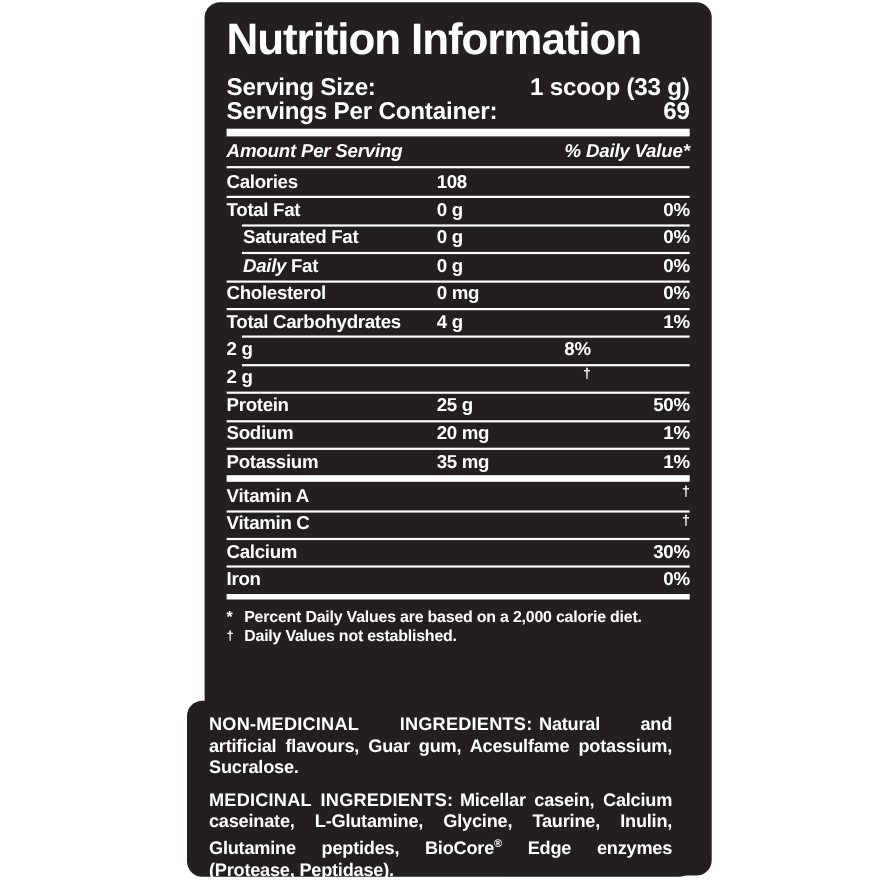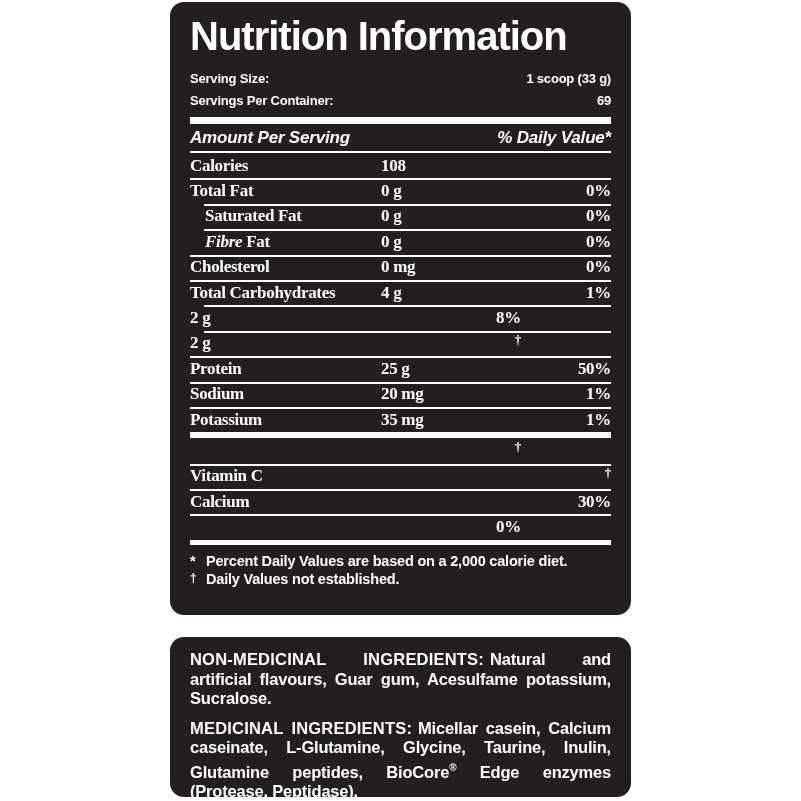--- a/index.html
+++ b/index.html
@@ -1,31 +1,31 @@
 <!DOCTYPE html>
 <html><head>
 <meta charset="utf-8">
 <style>
   html,body{margin:0;padding:0;background:#fff;}
   .stage{position:relative;width:801px;height:801px;background:#fff;overflow:hidden;
          font-family:"Liberation Sans",sans-serif;font-weight:bold;color:#fff;}
   .panel{position:absolute;left:170px;width:461px;background:#231f20;border-radius:14px;box-sizing:border-box;}
-  .panel1{top:2px;height:613px;padding:12px 20px 0 20px;}
+  .panel1{top:2px;height:794px;padding:12px 20px 0 20px;margin-left:16px;}
   .panel2{top:637px;height:160px;padding:13px 20px 0 20px;}
 
   .title{margin:0;font-size:40px;line-height:44px;letter-spacing:-1px;white-space:nowrap;}
-  .srows{margin-top:10px;font-size:13px;line-height:22px;}
+  .srows{margin-top:10px;font-size:22px;line-height:22px;}
   .srow{display:flex;justify-content:space-between;letter-spacing:-0.2px;}
   .bar{background:#fff;}
   .bar1{height:7px;margin-top:5px;}
   .hdr{display:flex;justify-content:space-between;font-size:17px;line-height:18px;
        padding:5px 0 4px 0;border-bottom:2.5px solid #fff;letter-spacing:-0.2px;font-style:italic;}
 
   .row{position:relative;display:grid;grid-template-columns:1fr 140px 90px;align-items:center;
-       height:25.4px;font-size:17px;letter-spacing:-0.3px;font-family:Liberation Serif, serif;}
+       height:25.4px;font-size:17px;letter-spacing:-0.3px;}
   .row::before{content:"";position:absolute;top:0;left:0;right:0;height:2px;background:#fff;}
   .row.first::before{display:none;}
   .row.isep::before{left:14px;}
   .row .lbl{white-space:nowrap;}
   .row.indent .lbl{padding-left:15px;}
   .row .amt{text-align:left;}
   .row .dv{text-align:right;}
   .row .dv.sup{font-size:13px;align-self:start;line-height:14px;padding-top:2px;}
 
   .bar2{height:6px;}
@@ -76,21 +76,21 @@
         <span class="lbl">Total Fat</span>
         <span class="amt">0 g</span>
         <span class="dv">0%</span>
       </div>
       <div class="row indent isep">
         <span class="lbl">Saturated Fat</span>
         <span class="amt">0 g</span>
         <span class="dv">0%</span>
       </div>
       <div class="row indent isep">
-        <span class="lbl"><i>Fibre</i><span> Fat</span></span>
+        <span class="lbl"><i>Daily</i><span> Fat</span></span>
         <span class="amt">0 g</span>
         <span class="dv">0%</span>
       </div>
       <div class="row">
         <span class="lbl">Cholesterol</span>
         <span class="amt">0 mg</span>
         <span class="dv">0%</span>
       </div>
       <div class="row">
         <span class="lbl">Total Carbohydrates</span>
@@ -119,34 +119,36 @@
         <span class="lbl">Potassium</span>
         <span class="amt">35 mg</span>
         <span class="dv">1%</span>
       </div>
     </div>
 
     <div class="bar bar2"></div>
 
     <div>
       <div class="row first">
+        <span class="lbl">Vitamin A</span>
         <span class="amt"></span>
         <span class="dv sup">†</span>
       </div>
       <div class="row">
         <span class="lbl">Vitamin C</span>
         <span class="amt"></span>
         <span class="dv sup">†</span>
       </div>
       <div class="row">
         <span class="lbl">Calcium</span>
         <span class="amt"></span>
         <span class="dv">30%</span>
       </div>
       <div class="row">
+        <span class="lbl">Iron</span>
         <span class="amt"></span>
         <span class="dv">0%</span>
       </div>
     </div>
 
     <div class="bar bar3"></div>
 
     <div class="fns">
       <div class="fn">
         <span class="mark">*</span>

